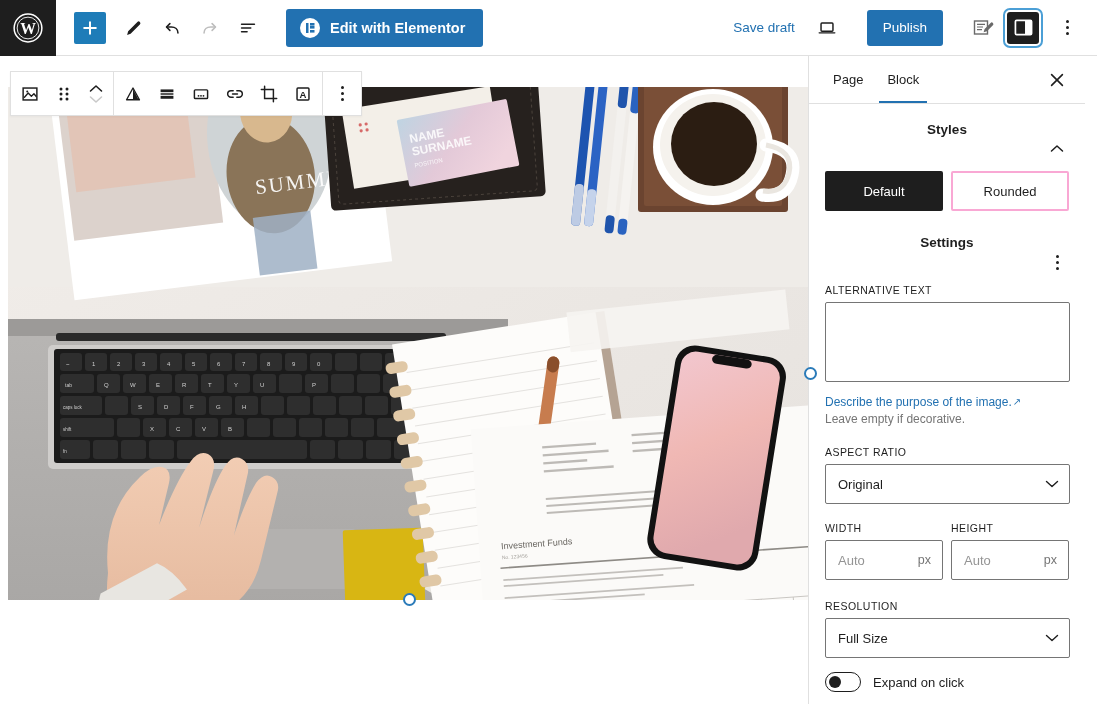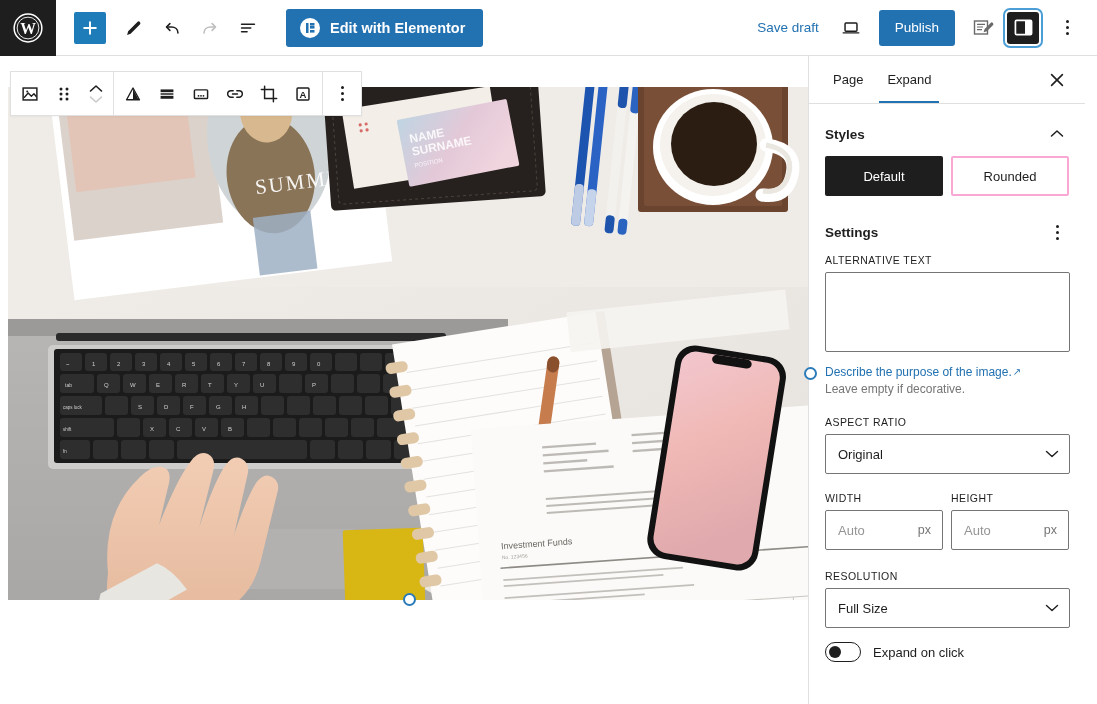--- a/index.html
+++ b/index.html
@@ -92,21 +92,21 @@
   }
   #publish-btn {
     background: #2271b1;
     color: #fff;
     border: none; border-radius: 3px;
     height: 36px;
     padding: 0 16px;
     font-size: 13.5px;
     font-weight: 500;
     cursor: pointer;
-    margin: 0 6px;
+    margin: 0 18px;
     font-family: "Liberation Sans", sans-serif;
   }
   .icon-btn {
     width: 36px; height: 36px;
     display: flex; align-items: center; justify-content: center;
     background: none; border: none; cursor: pointer;
     border-radius: 2px;
   }
   #sidebar-toggle-btn {
     width: 32px; height: 32px;
@@ -225,20 +225,21 @@
     margin-left: auto;
     width: 36px; height: 36px;
     background: none; border: none; cursor: pointer;
     display: flex; align-items: center; justify-content: center;
     margin-right: 6px;
   }
 
   .sb-section-head {
     display: flex; align-items: center;
     padding: 18px 16px 10px 16px;
+    flex-direction: column;
   }
   .sb-section-title {
     font-size: 13.5px; font-weight: 600; color: #1e1e1e;
   }
   .sb-section-head .right {
     margin-left: auto;
     display: flex; align-items: center; justify-content: center;
     width: 24px; height: 24px; cursor: pointer;
   }
 
@@ -858,21 +859,21 @@
           </span>
       </button>
     </div>
   </div>
 </div>
 
 <div id="sidebar">
 
   <div id="sb-tabs">
     <button class="sb-tab">Page</button>
-    <button class="sb-tab active">Expand</button>
+    <button class="sb-tab active">Block</button>
     <button id="sb-close">
       <svg width="18" height="18" viewBox="0 0 18 18">
         <path d="M3.6 3.6l10.8 10.8M14.4 3.6L3.6 14.4" stroke="#1e1e1e" stroke-width="1.6" stroke-linecap="round"></path>
       </svg>
     </button>
   </div>
 
   
   <div class="sb-section-head">
     <span class="sb-section-title">Styles</span>

